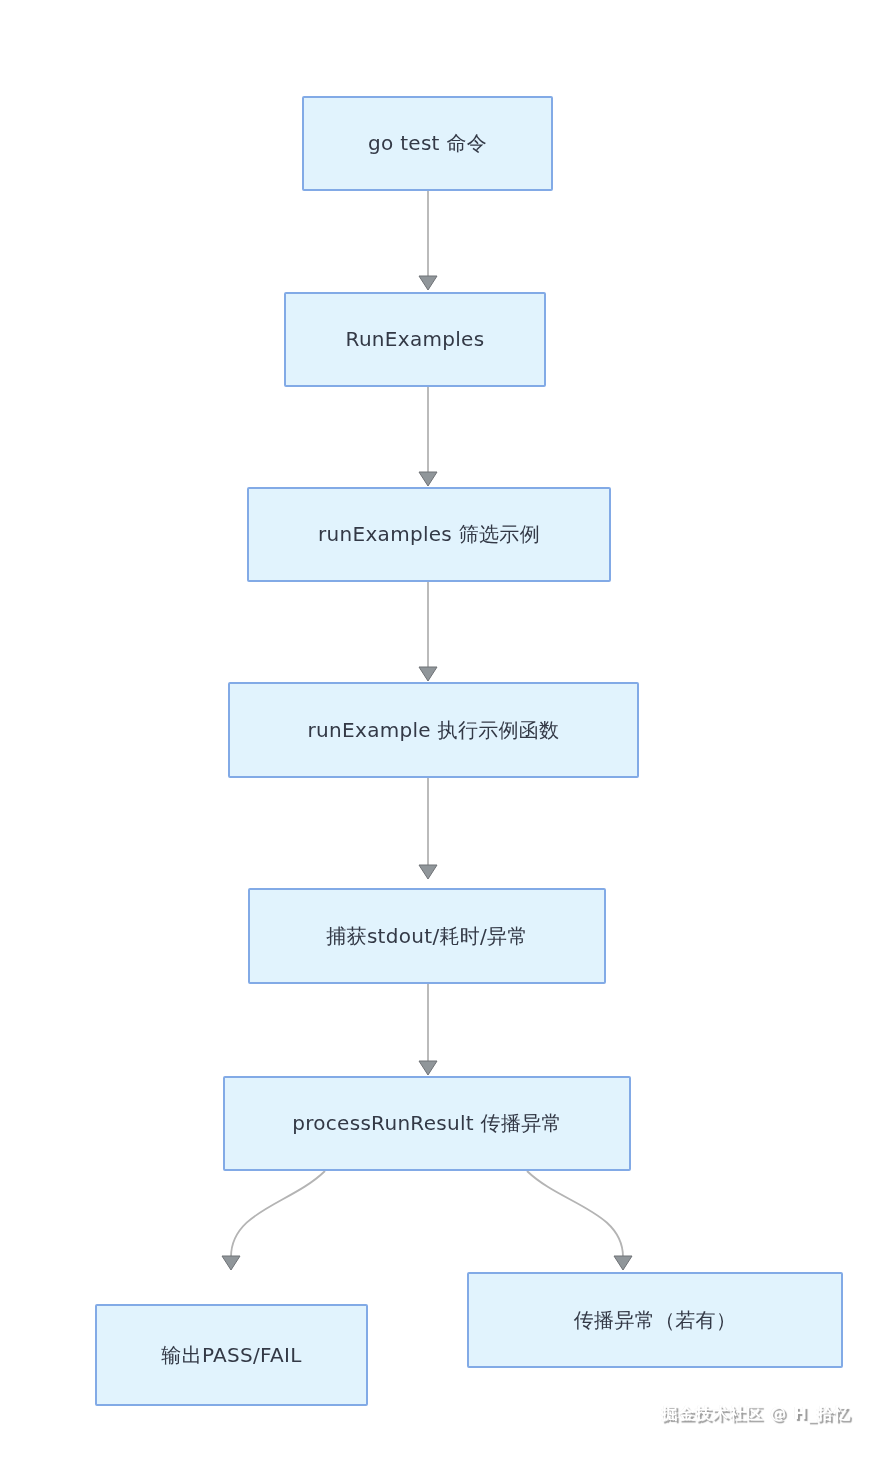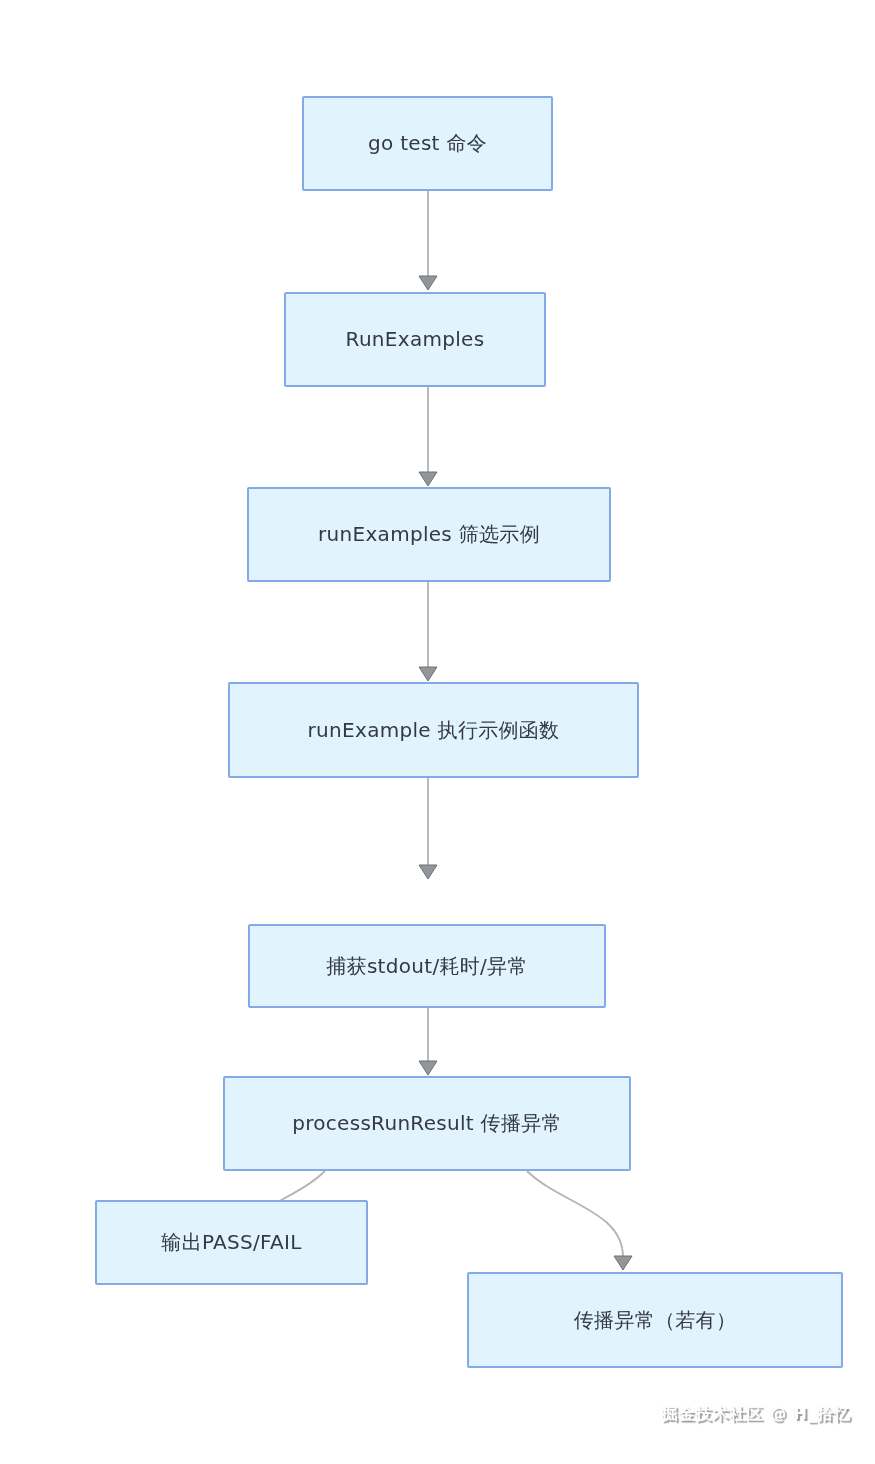--- a/index.html
+++ b/index.html
@@ -48,23 +48,23 @@
     color: #333946;
     font-size: 20px;
     line-height: 1.25;
     letter-spacing: 0.3px;
   }
   
   .n-go-test   { left: 302px; top:   96px; width: 251px; height:  95px; }
   .n-runexs    { left: 284px; top:  292px; width: 262px; height:  95px; }
   .n-filter    { left: 247px; top:  487px; width: 364px; height:  95px; }
   .n-exec      { left: 228px; top:  682px; width: 411px; height:  96px; }
-  .n-capture   { left: 248px; top:  924px; width: 358px; height:  84px; }
+  .n-capture   { left: 248px; top:  888px; width: 358px; height:  96px; }
   .n-process   { left: 223px; top: 1076px; width: 408px; height:  95px; }
-  .n-passfail  { left:  95px; top: 1200px; width: 273px; height:  85px; }
+  .n-passfail  { left:  95px; top: 1304px; width: 273px; height:  102px; }
   .n-propagate { left: 467px; top: 1272px; width: 376px; height:  96px; }
   .watermark {
     position: absolute;
     right: 24px;
     top: 1404px;
     font-size: 16px;
     font-weight: bold;
     letter-spacing: 1px;
     color: #ffffff;
     text-shadow: 2px 2px 1px #9b9b9b, -0.5px -0.5px 0 #f2f2f2;

